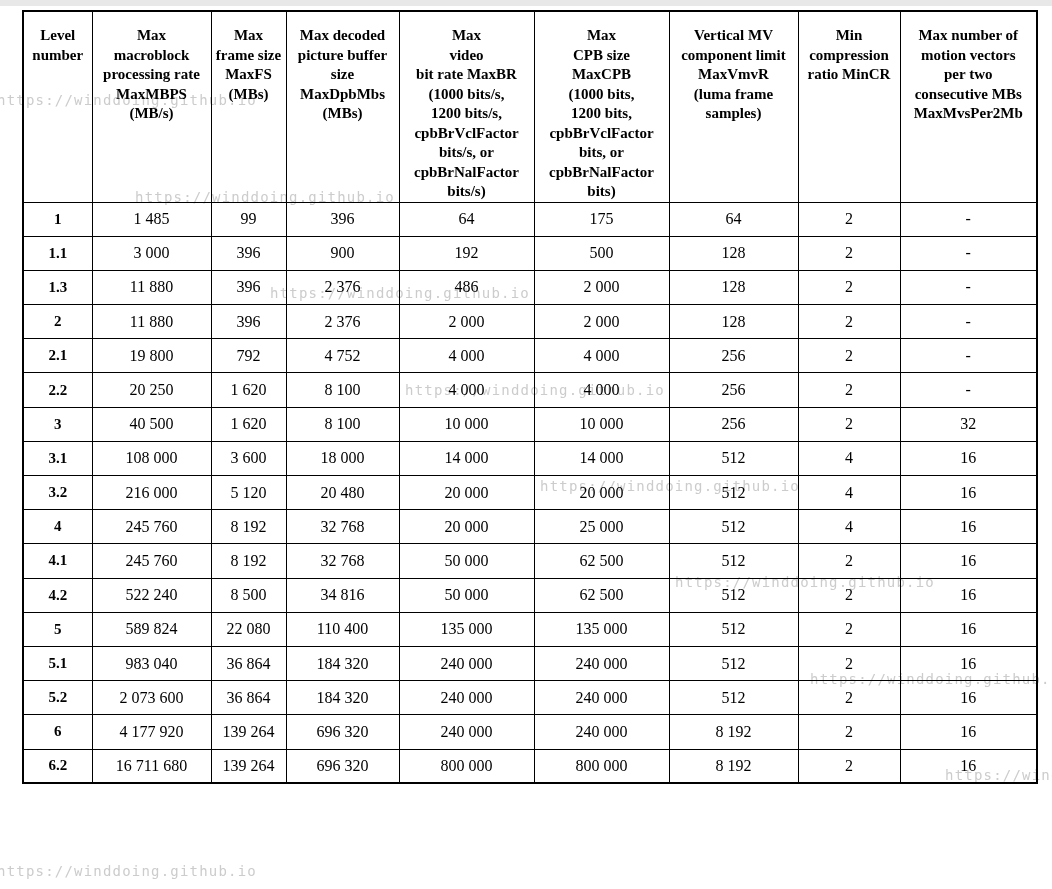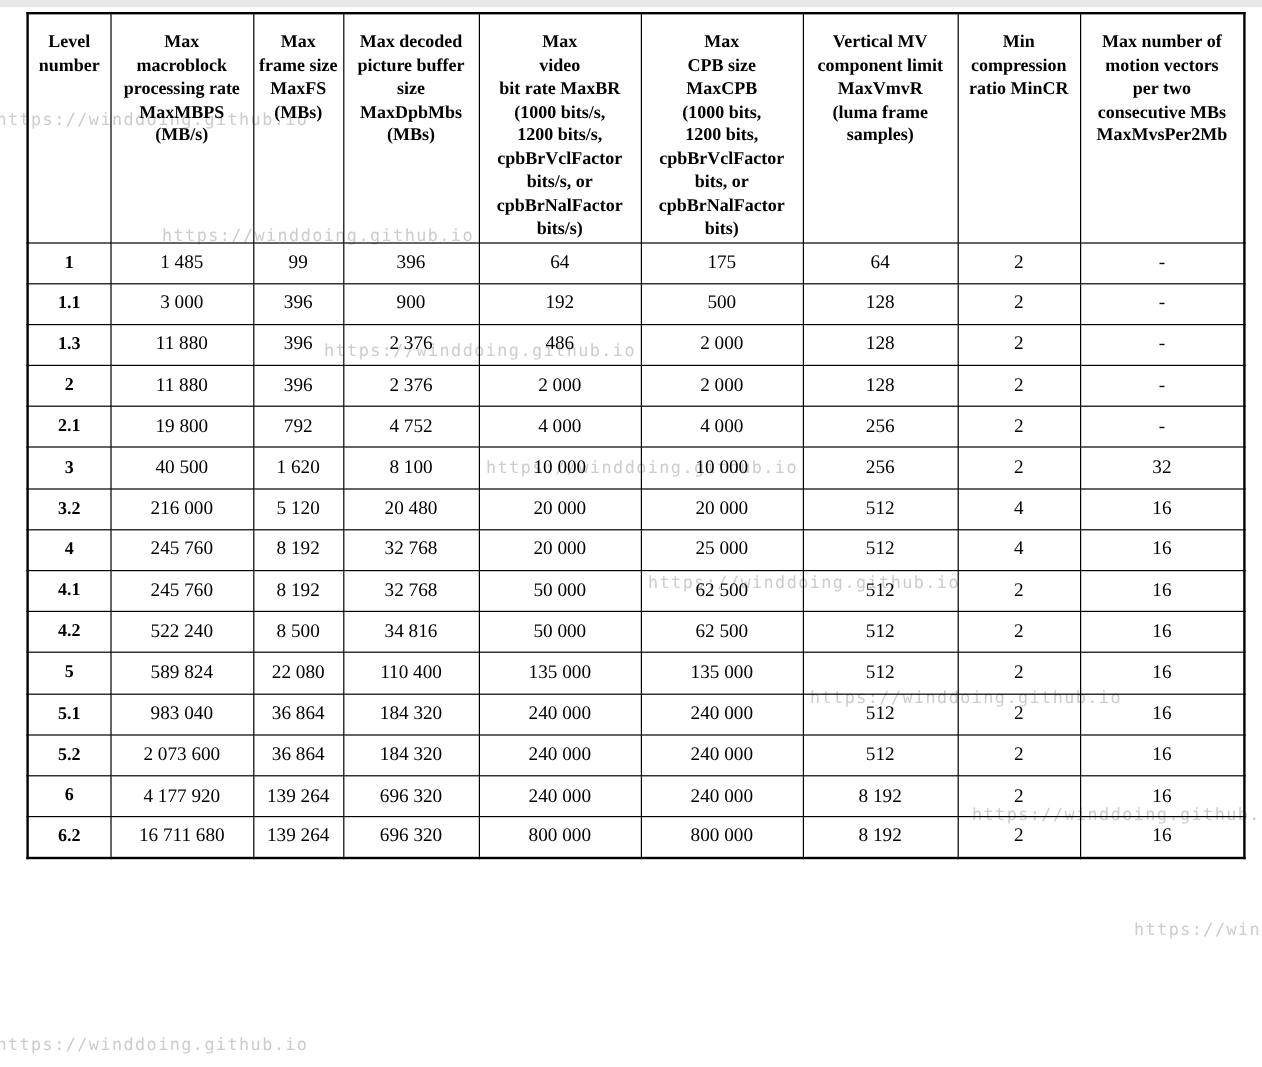--- a/index.html
+++ b/index.html
@@ -208,31 +208,53 @@
           <td>19 800</td>
           <td>792</td>
           <td>4 752</td>
           <td>4 000</td>
           <td>4 000</td>
           <td>256</td>
           <td>2</td>
           <td>-</td>
         </tr>
         <tr>
+          <td class="level-cell">2.2</td>
+          <td>20 250</td>
+          <td>1 620</td>
+          <td>8 100</td>
+          <td>4 000</td>
+          <td>4 000</td>
+          <td>256</td>
+          <td>2</td>
+          <td>-</td>
+        </tr>
+        <tr>
           <td class="level-cell">3</td>
           <td>40 500</td>
           <td>1 620</td>
           <td>8 100</td>
           <td>10 000</td>
           <td>10 000</td>
           <td>256</td>
           <td>2</td>
           <td>32</td>
         </tr>
         <tr>
+          <td class="level-cell">3.1</td>
+          <td>108 000</td>
+          <td>3 600</td>
+          <td>18 000</td>
+          <td>14 000</td>
+          <td>14 000</td>
+          <td>512</td>
+          <td>4</td>
+          <td>16</td>
+        </tr>
+        <tr>
           <td class="level-cell">3.2</td>
           <td>216 000</td>
           <td>5 120</td>
           <td>20 480</td>
           <td>20 000</td>
           <td>20 000</td>
           <td>512</td>
           <td>4</td>
           <td>16</td>
         </tr>

